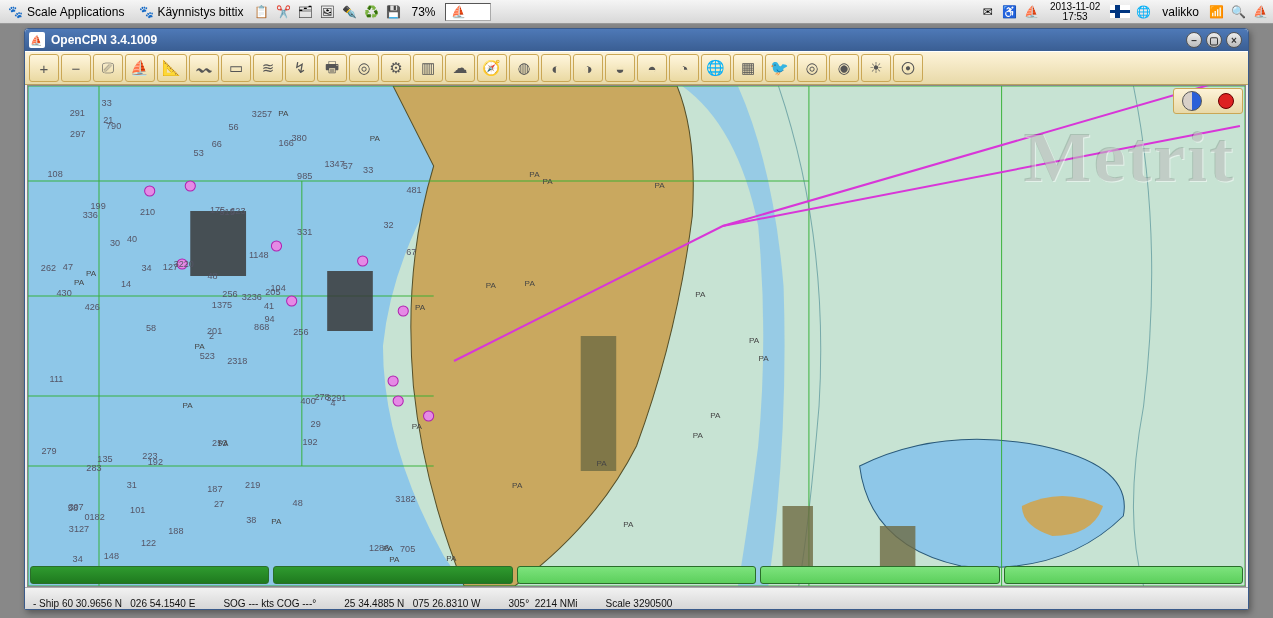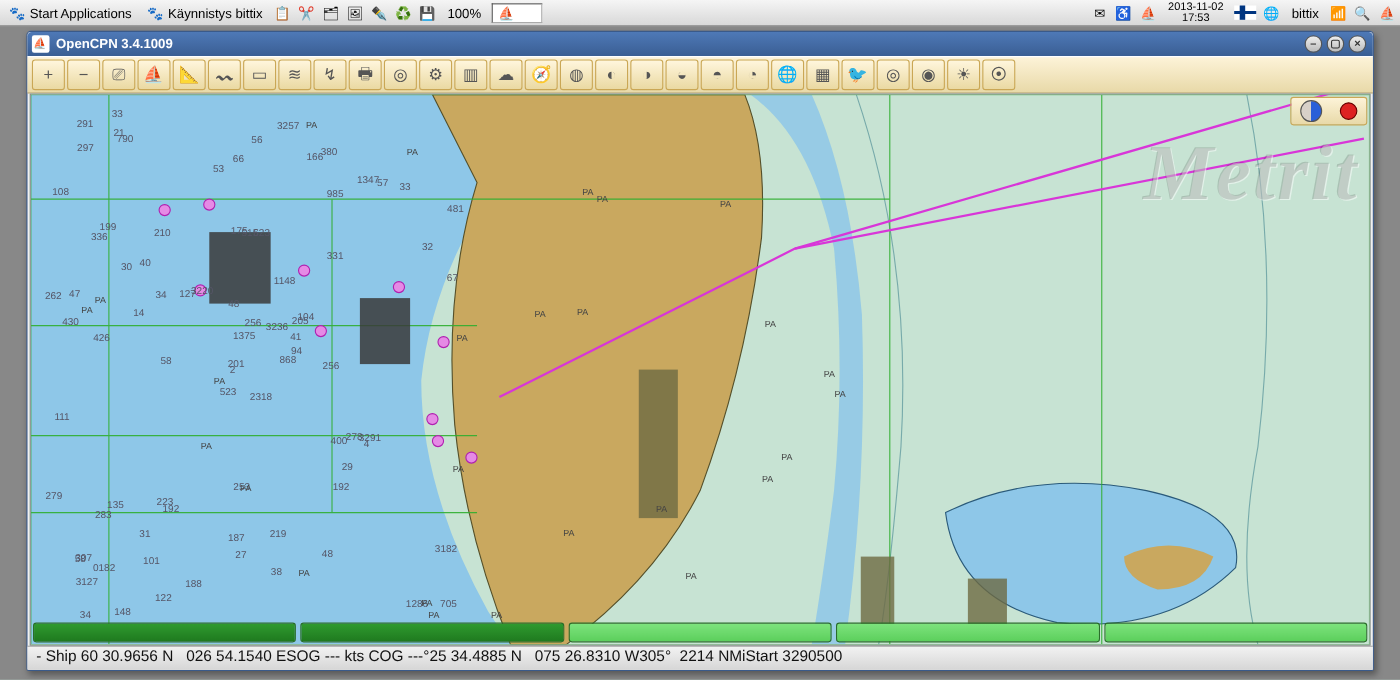--- a/index.html
+++ b/index.html
@@ -23,78 +23,78 @@
 .titlebar-buttons { margin-left: auto; display: flex; gap: 4px; }
 .tb-btn { width: 16px; height: 16px; background: linear-gradient(#eee,#bbb); border: 1px solid #555; border-radius: 8px; display:flex; align-items:center; justify-content:center; font-size:10px; cursor:pointer; color:#333; }
 
 
 .toolbar { height: 34px; background: linear-gradient(#fdf3d8,#e8d9a8); border-top: 1px solid #fff; border-bottom: 1px solid #b8a060; display: flex; align-items: center; padding: 2px 4px; gap: 2px; }
 .tool { width: 30px; height: 28px; background: linear-gradient(#fff6dd,#ead9a2); border: 1px solid #caa755; border-radius: 3px; display:flex; align-items:center; justify-content:center; font-size:15px; cursor:pointer; color:#555; }
 
 
 .chart-wrap { flex: 1; position: relative; border: 1px solid #888; margin: 0 2px; background: #c7e3d3; overflow: hidden; }
 .chart-svg { position: absolute; inset: 0; width: 100%; height: 100%; }
-.watermark { position: absolute; top: 30px; right: 10px; font-family: Georgia, serif; font-size: 72px; font-weight: bold; color: rgba(0,0,0,0.15); text-shadow: 1px 1px 0 rgba(255,255,255,0.5); letter-spacing: 2px; pointer-events: none; font-style: italic; }
+.watermark { position: absolute; top: 30px; right: 10px; font-family: Georgia, serif; font-size: 72px; font-weight: bold; color: rgba(0,0,0,0.15); text-shadow: 1px 1px 0 rgba(255,255,255,0.5); letter-spacing: 2px; pointer-events: none; }
 .compass-panel { position: absolute; top: 2px; right: 2px; width: 70px; height: 26px; background: linear-gradient(#fdf3d8,#e8d9a8); border: 1px solid #caa755; border-radius: 3px; display:flex; align-items:center; justify-content:space-around; }
 .compass { width: 20px; height: 20px; border-radius: 50%; background: conic-gradient(#2a5fd8 0 50%, #d8d0c8 50% 100%); border: 1px solid #555; }
 .gps-dot { width: 16px; height: 16px; border-radius: 50%; background: #d22; border: 1px solid #600; }
 
 
 .chartbar { position: absolute; left: 2px; right: 2px; bottom: 2px; height: 18px; display: flex; gap: 4px; }
 .chartseg { flex: 1; border-radius: 3px; border: 1px solid #2a6e2a; }
 .chartseg.dark { background: linear-gradient(#2f9a2f,#1f7a1f); }
 .chartseg.light { background: linear-gradient(#7de37d,#5ccf5c); }
 
 
-.statusbar { height: 22px; background: linear-gradient(#f2f2f2,#d6d6d6); border-top: 1px solid #aaa; display: flex; align-items: flex-start; padding: 0 8px; font-size: 14px; color: #111; white-space: nowrap; }
+.statusbar { height: 22px; background: linear-gradient(#f2f2f2,#d6d6d6); border-top: 1px solid #aaa; display: flex; align-items: flex-end; padding: 0 8px; font-size: 10px; color: #111; gap: 28px; white-space: nowrap; }
 .statusbar span { }
 
 
 .sounding { font-size: 9px; fill: #556; }
 .palabel { font-size: 8px; fill: #444; font-style: normal; }
 </style>
 </head>
 <body>
 
 <div class="taskbar">
   <div class="taskbar-left">
     <div class="taskbar-item">
       <span class="ticon">🐾</span>
-      <span>Start Applications</span>
+      <span>Scale Applications</span>
     </div>
     <div class="taskbar-item">
       <span class="ticon">🐾</span>
       <span>Käynnistys bittix</span>
     </div>
     <span class="ticon taskbar-item">📋</span>
     <span class="ticon taskbar-item">✂️</span>
     <span class="ticon taskbar-item">🗂</span>
     <span class="ticon taskbar-item">🖼</span>
     <span class="ticon taskbar-item">✒️</span>
     <span class="ticon taskbar-item">♻️</span>
     <span class="ticon taskbar-item">💾</span>
     <div class="taskbar-item">
-      <span>100%</span>
+      <span>73%</span>
     </div>
     <div class="taskbar-item" style="border:1px inset #aaa; width:46px; height:18px; background:#fff;">
       <span class="ticon" style="color:#c80;">⛵</span>
     </div>
   </div>
   <div class="taskbar-spacer"></div>
   <div class="taskbar-right">
     <span class="ticon taskbar-item">✉</span>
     <span class="ticon taskbar-item">♿</span>
     <span class="ticon taskbar-item" style="color:#c80;">⛵</span>
     <div class="datetime">
       <div>2013-11-02</div>
       <div>17:53</div>
     </div>
     <div class="flag-fi"></div>
     <span class="ticon taskbar-item">🌐</span>
-    <span class="taskbar-item">bittix</span>
+    <span class="taskbar-item">valikko</span>
     <span class="ticon taskbar-item">📶</span>
     <span class="ticon taskbar-item">🔍</span>
     <span class="ticon taskbar-item" style="color:#c80;">⛵</span>
   </div>
 </div>
 
 <div class="window">
   <div class="titlebar">
     <div class="appicon">⛵</div>
     <span>OpenCPN 3.4.1009</span>
@@ -384,17 +384,17 @@
     </span>
     <span>
       <span>25 34.4885 N</span>&nbsp;&nbsp;
       <span>075 26.8310 W</span>
     </span>
     <span>
       <span>305°</span>&nbsp;
       <span>2214 NMi</span>
     </span>
     <span>
-      <span>Start</span>
+      <span>Scale</span>
       <span>3290500</span>
     </span>
   </div>
 </div>
 
 </body></html>

